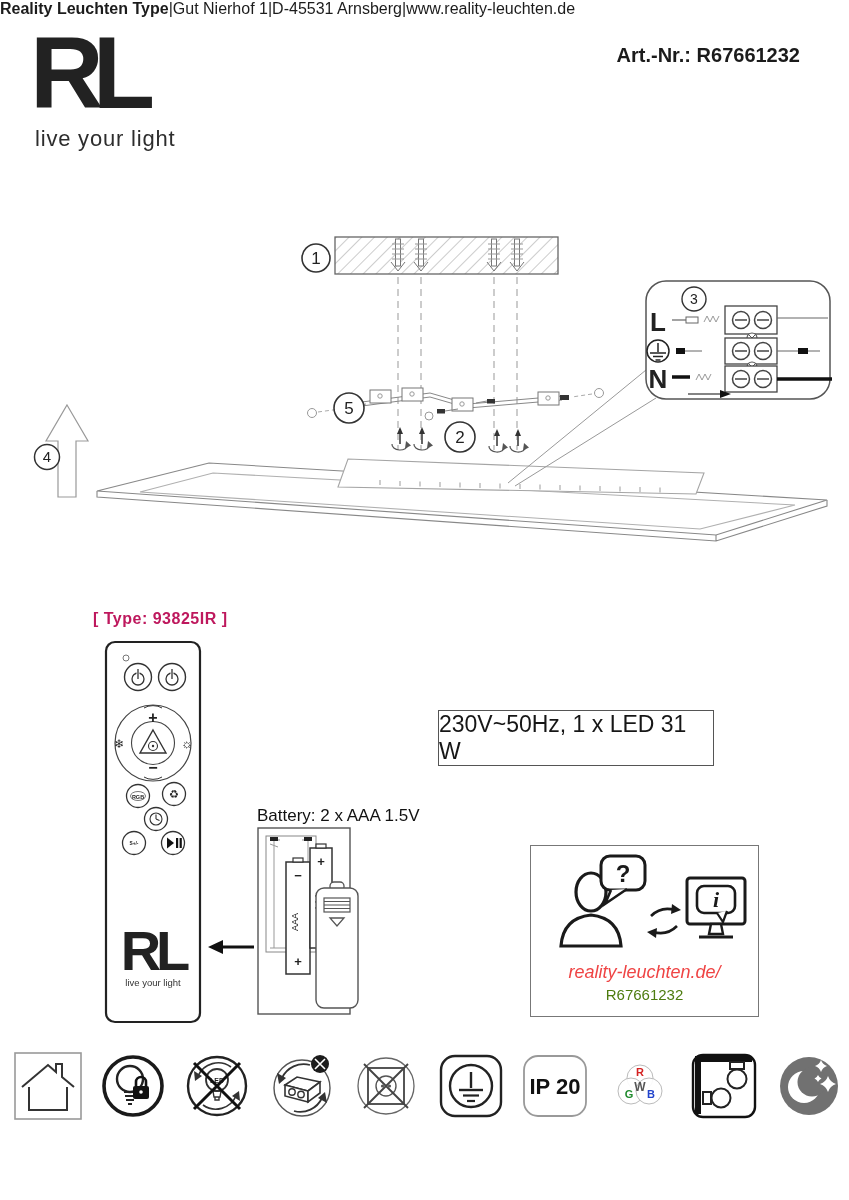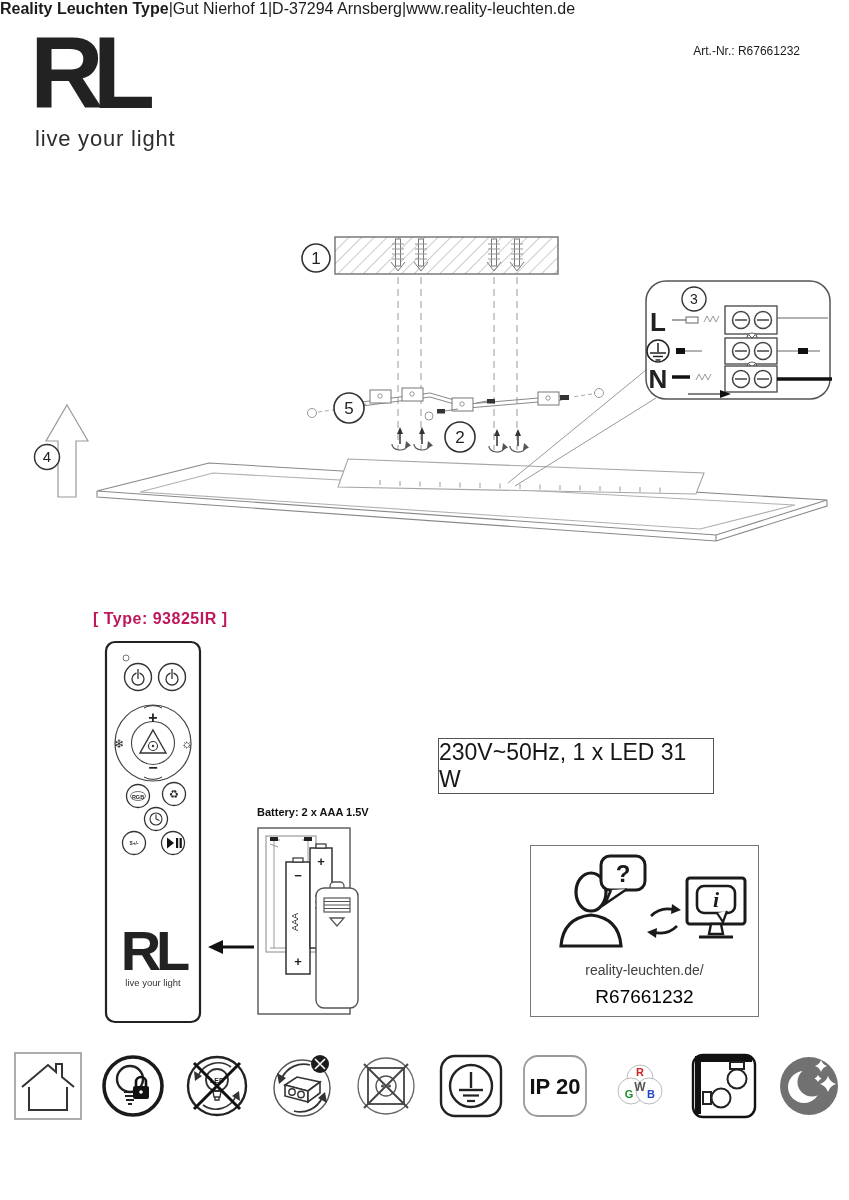--- a/index.html
+++ b/index.html
@@ -3,30 +3,30 @@
 <meta charset="utf-8">
 <style>
   html,body{margin:0;padding:0;background:#fff;}
   .page{position:relative;width:849px;height:1200px;background:#fff;overflow:hidden;
         font-family:"Liberation Sans", sans-serif;color:#1c1c1c;}
   .abs{position:absolute;}
   
   .brand-logo{left:30px;top:22px;font-weight:bold;font-size:102px;line-height:1;
               letter-spacing:-11px;color:#222;}
   .brand-tagline{left:35px;top:126px;font-size:22px;letter-spacing:.8px;color:#2d2d2d;}
-  .artnr{right:49px;top:44px;font-size:12px;font-weight:normal;color:#1b1b1b;}
+  .artnr{right:49px;top:44px;font-size:20px;font-weight:bold;color:#1b1b1b;}
   
   .type-label{left:93px;top:610px;font-size:16px;font-weight:bold;color:#be185d;letter-spacing:.5px;}
   .spec-box{left:438px;top:710px;width:274px;height:54px;border:1.6px solid #555;
-            display:flex;align-items:center;justify-content:center;font-size:23px;color:#161616;margin-top:28px;}
-  .battery-label{left:257px;top:806px;font-size:11px;font-weight:bold;color:#111;}
+            display:flex;align-items:center;justify-content:center;font-size:23px;color:#161616;}
+  .battery-label{left:257px;top:806px;font-size:17px;font-weight:normal;color:#111;}
   
   .service-box{left:530px;top:845px;width:227px;height:170px;border:1.5px solid #777;background:#fff;}
-  .service-url{position:absolute;left:0;top:116px;width:100%;text-align:center;font-size:14px;color:#404040;}
-  .service-artnr{position:absolute;left:0;top:140px;width:100%;text-align:center;font-size:19px;color:#000000;}
+  .service-url{position:absolute;left:0;top:116px;width:100%;text-align:center;font-size:18px;color:#ef4444;font-style:italic;}
+  .service-artnr{position:absolute;left:0;top:140px;width:100%;text-align:center;font-size:15px;color:#4d7c0f;}
   
   .icon-row{left:12px;top:1046px;width:833px;height:80px;display:flex;
             justify-content:space-between;align-items:center;}
   .icon-cell{width:72px;height:76px;position:relative;flex:0 0 auto;}
   .rgbw-ring{position:absolute;inset:2px;border-radius:50%;
      background:conic-gradient(from 0deg,#e23030,#f08a00 45deg,#e8e000 85deg,#8cc63f 120deg,
                 #1fa463 150deg,#5a5a5a 172deg,#4d4d4d 192deg,#0f9bd7 225deg,#2b50c8 262deg,
                 #7a3bb5 300deg,#c family 0;background:conic-gradient(from 0deg,#e23030,#f08a00 45deg,
                 #e8e000 85deg,#8cc63f 120deg,#1fa463 150deg,#5a5a5a 172deg,#4d4d4d 192deg,
                 #0f9bd7 225deg,#2b50c8 262deg,#7a3bb5 300deg,#cc3fae 330deg,#e23030 360deg);}
@@ -447,16 +447,16 @@
         <circle cx="31" cy="39" r="16" fill="#fff"></circle>
         <circle cx="39" cy="34" r="14.5" fill="#717171"></circle>
         <path d="M48,12 Q49.5,16.5 54,18 Q49.5,19.5 48,24 Q46.5,19.5 42,18 Q46.5,16.5 48,12 Z" fill="#fff"></path>
         <path d="M45,27 Q46,29.5 48.5,30.5 Q46,31.5 45,34 Q44,31.5 41.5,30.5 Q44,29.5 45,27 Z" fill="#fff"></path>
         <path d="M55,28 Q57,34 63,36 Q57,38 55,44 Q53,38 47,36 Q53,34 55,28 Z" fill="#fff"></path>
       </svg>
     </div>
   </div>
 
   <div class="abs footer">
-    <b>Reality Leuchten Type</b><span class="sep">|</span><span>Gut Nierhof 1</span><span class="sep">|</span><span>D-37294 Arnsberg</span><span class="sep">|</span><span>www.reality-leuchten.de</span>
+    <b>Reality Leuchten Type</b><span class="sep">|</span><span>Gut Nierhof 1</span><span class="sep">|</span><span>D-45531 Arnsberg</span><span class="sep">|</span><span>www.reality-leuchten.de</span>
   </div>
 
 </div>
 
 </body></html>

